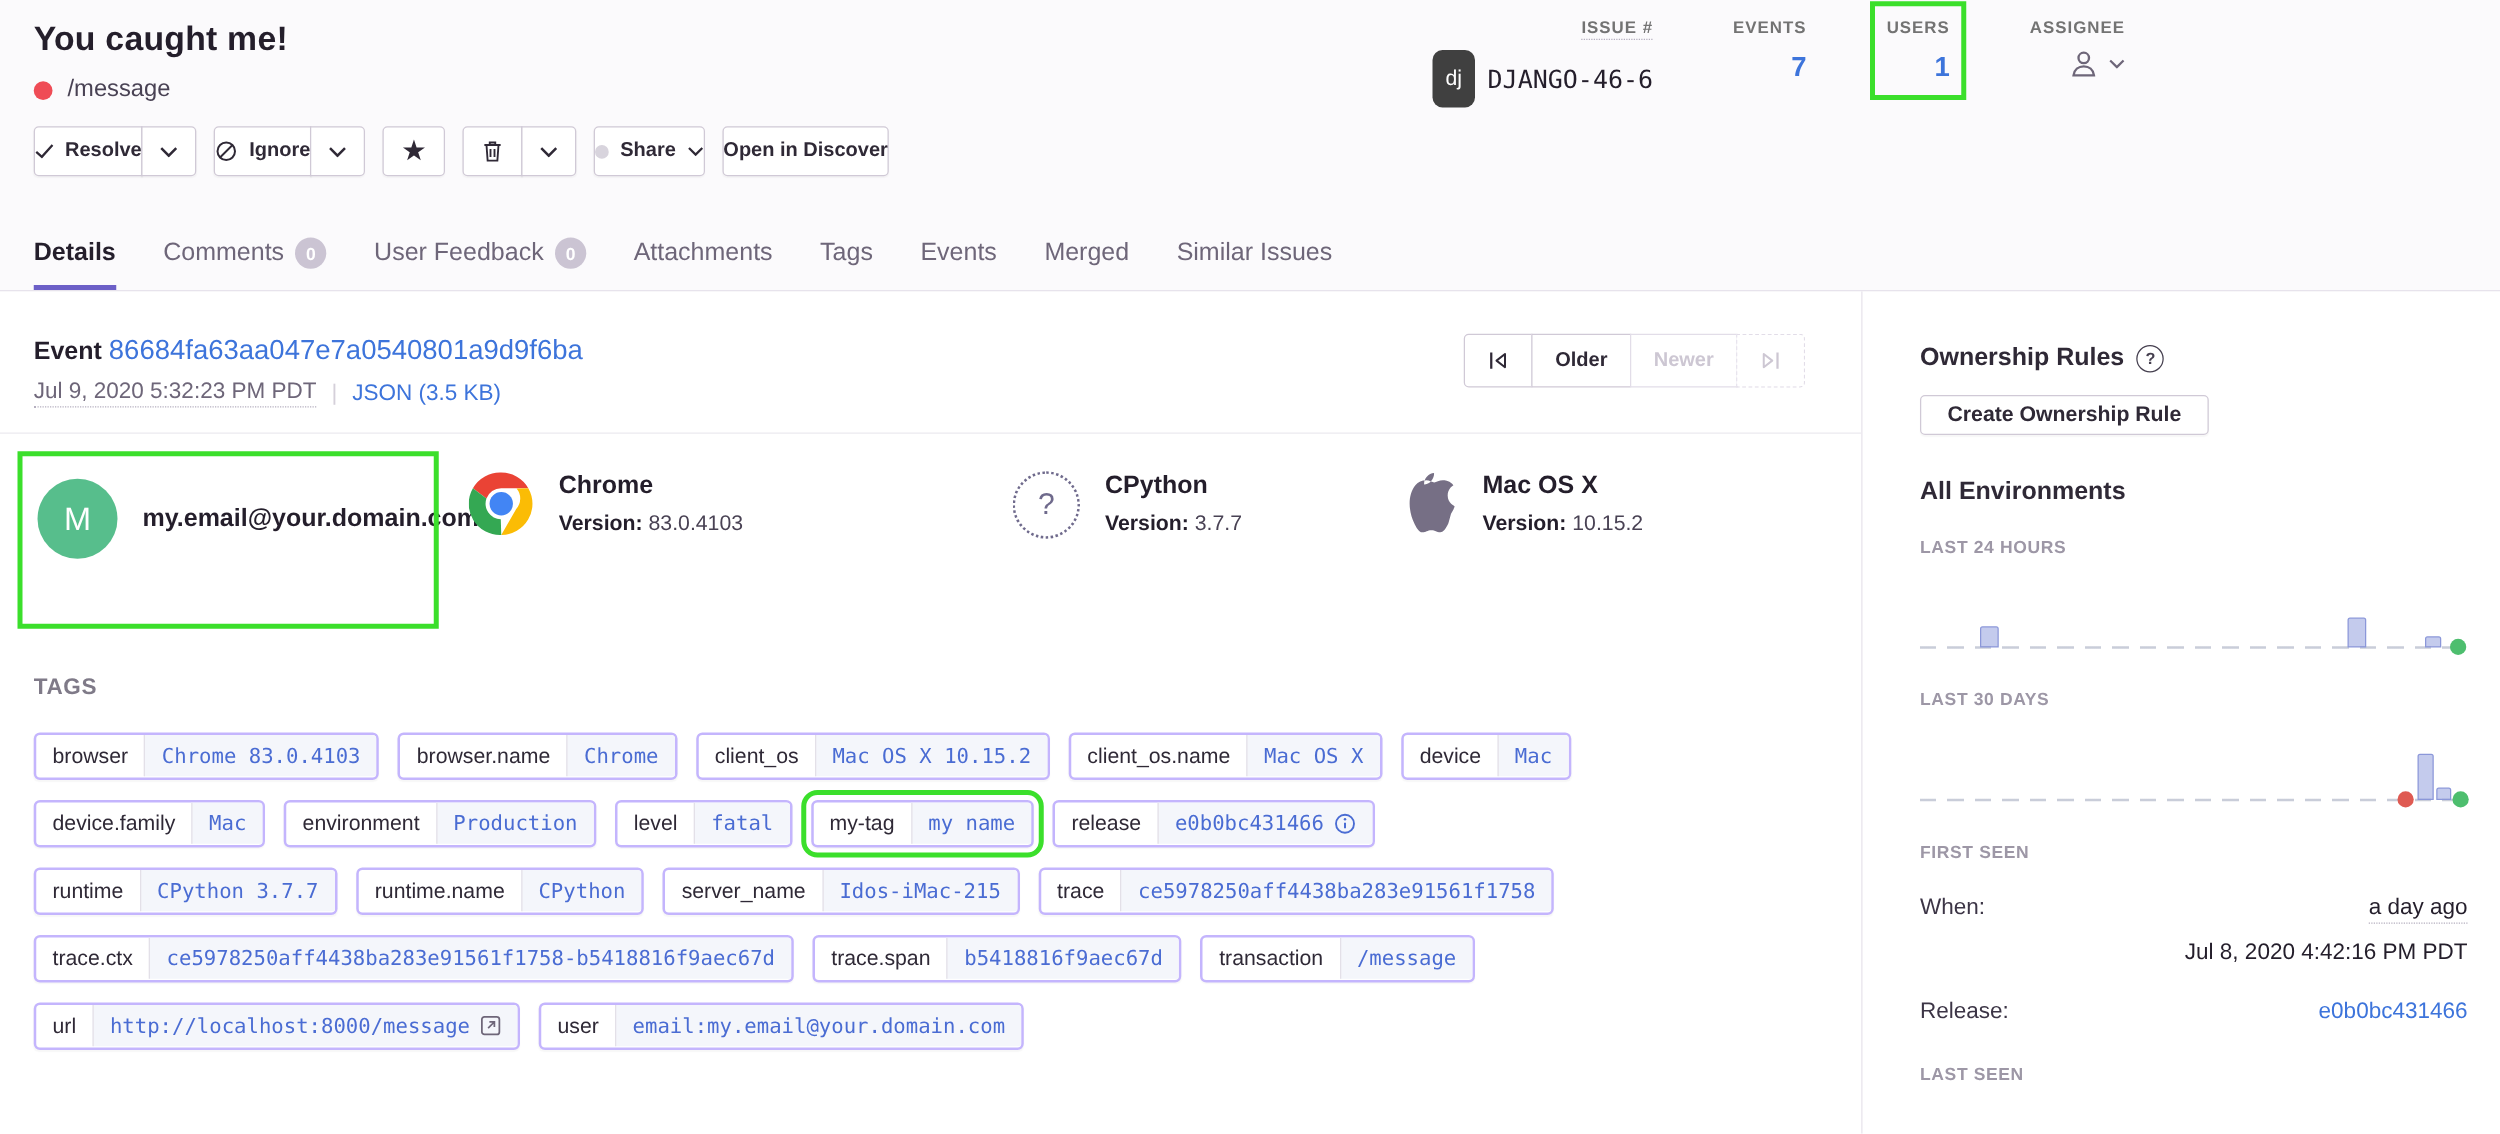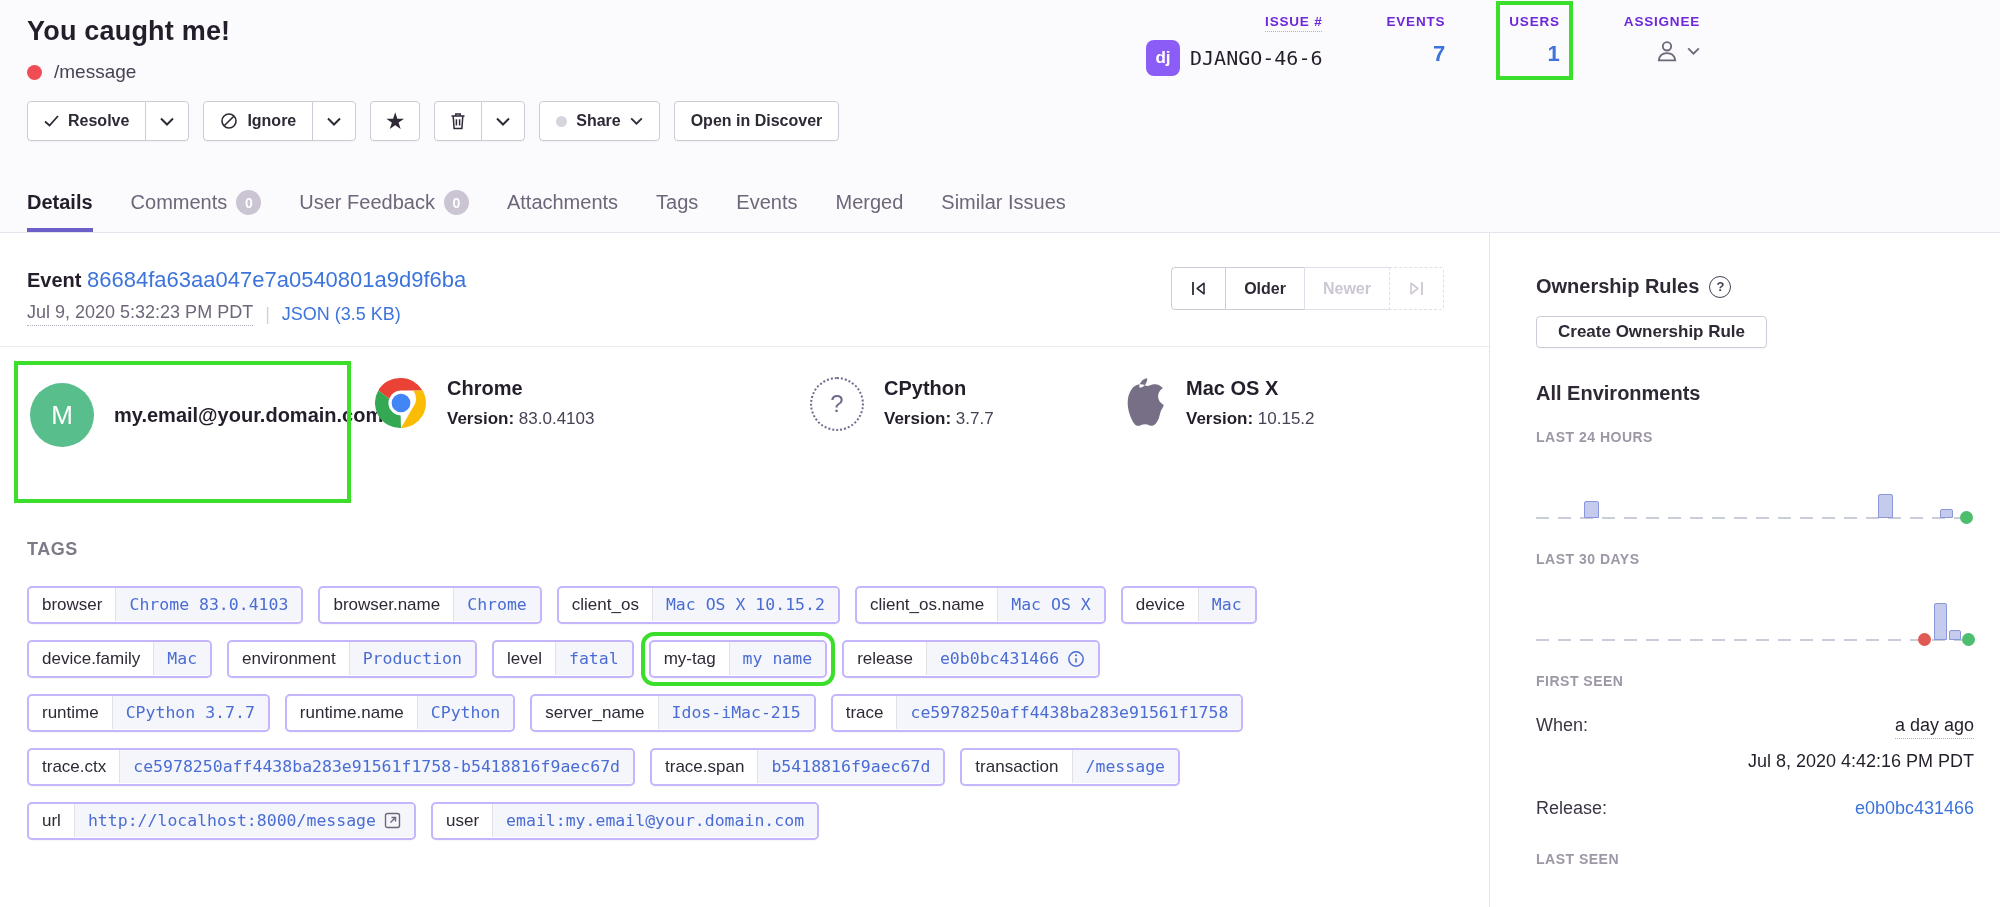--- a/index.html
+++ b/index.html
@@ -10,34 +10,34 @@
   
   .issue-header{background:#fbfafc;border-bottom:1px solid #e7e3ec;height:233px;
     padding:16px 0 0 27px;position:relative;}
   .page-title{font-size:27px;font-weight:bold;color:#241e2b;margin:0;letter-spacing:.2px;}
   .culprit-row{display:flex;align-items:center;gap:12px;margin-top:14px;}
   .error-dot{width:15px;height:15px;border-radius:50%;background:#ef4c56;display:inline-block;}
   .culprit{font-size:19px;color:#494254;}
 
   .header-stats{position:absolute;top:14px;right:300px;display:flex;align-items:flex-start;gap:64px;}
   .stat{display:flex;flex-direction:column;align-items:flex-end;}
-  .stat-label{font-size:13.5px;font-weight:bold;color:#6d28d9;letter-spacing:.8px;}
+  .stat-label{font-size:13.5px;font-weight:bold;color:#737373;letter-spacing:.8px;}
   .stat-label.dotted{border-bottom:1px dotted #b5afbf;padding-bottom:2px;}
   .stat-value{margin-top:12px;font-size:22px;color:#3d74db;font-weight:bold;}
   .issue-id-row{display:flex;align-items:center;gap:10px;margin-top:8px;}
-  .dj-chip{width:34px;height:36px;border-radius:8px;background:#8b5cf6;color:#fff;
-    display:flex;align-items:center;justify-content:center;font-size:17px;font-weight:bold;}
+  .dj-chip{width:34px;height:46px;border-radius:8px;background:#404040;color:#fff;
+    display:flex;align-items:center;justify-content:center;font-size:17px;font-weight:normal;}
   .issue-short-id{font-family:"DejaVu Sans Mono",monospace;font-size:20px;color:#241e2b;}
   .assignee-row{display:flex;align-items:center;gap:6px;margin-top:8px;cursor:pointer;}
   .stat.users-stat{outline:4px solid #3bdf2b;outline-offset:9px;}
 
   
   .action-bar{display:flex;gap:14px;margin-top:18px;align-items:stretch;}
   .btn-group{display:flex;}
-  .btn{display:flex;align-items:center;gap:9px;height:40px;padding:0 16px;background:#fff;
+  .btn{display:flex;align-items:center;gap:9px;height:40px;padding:0 0;background:#fff;
     border:1px solid #d0c9d6;border-radius:4px;font-size:16px;font-weight:bold;color:#2f2936;
     cursor:pointer;box-shadow:0 1px 1px rgba(50,40,60,.04);}
   .btn-group .btn:first-child{border-radius:4px 0 0 4px;}
   .btn-group .btn:last-child{border-radius:0 4px 4px 0;margin-left:-1px;}
   .btn.caret{padding:0 14px;}
   .btn.icon-only{padding:0 15px;}
   .share-dot{width:11px;height:11px;border-radius:50%;background:#d8d4dd;display:inline-block;}
   .star-glyph{font-size:20px;line-height:1;color:#2f2936;}
 
   

